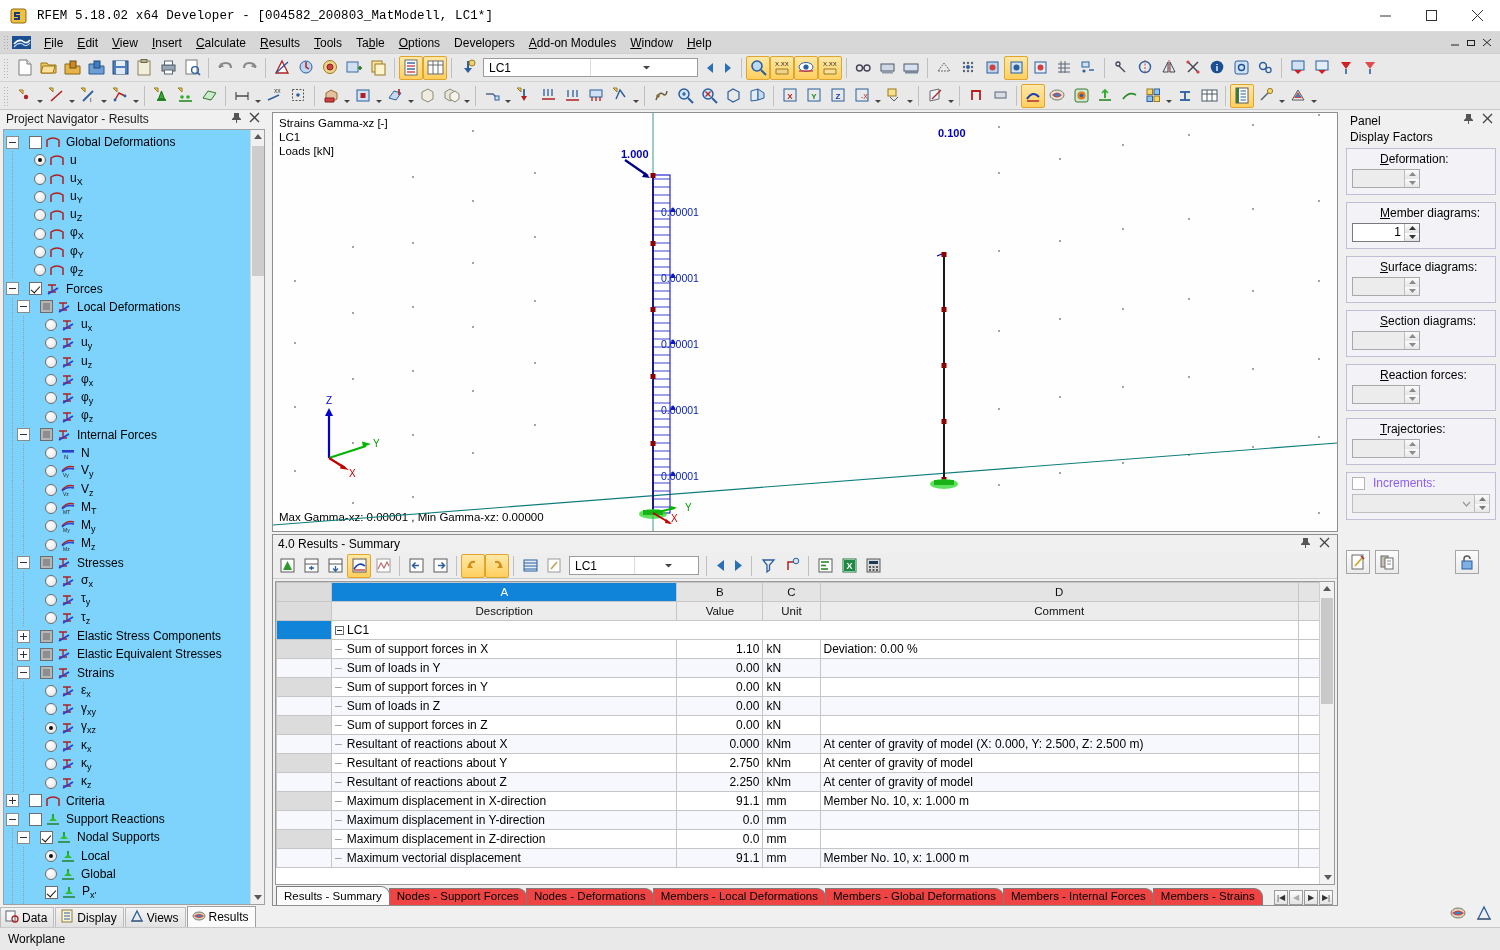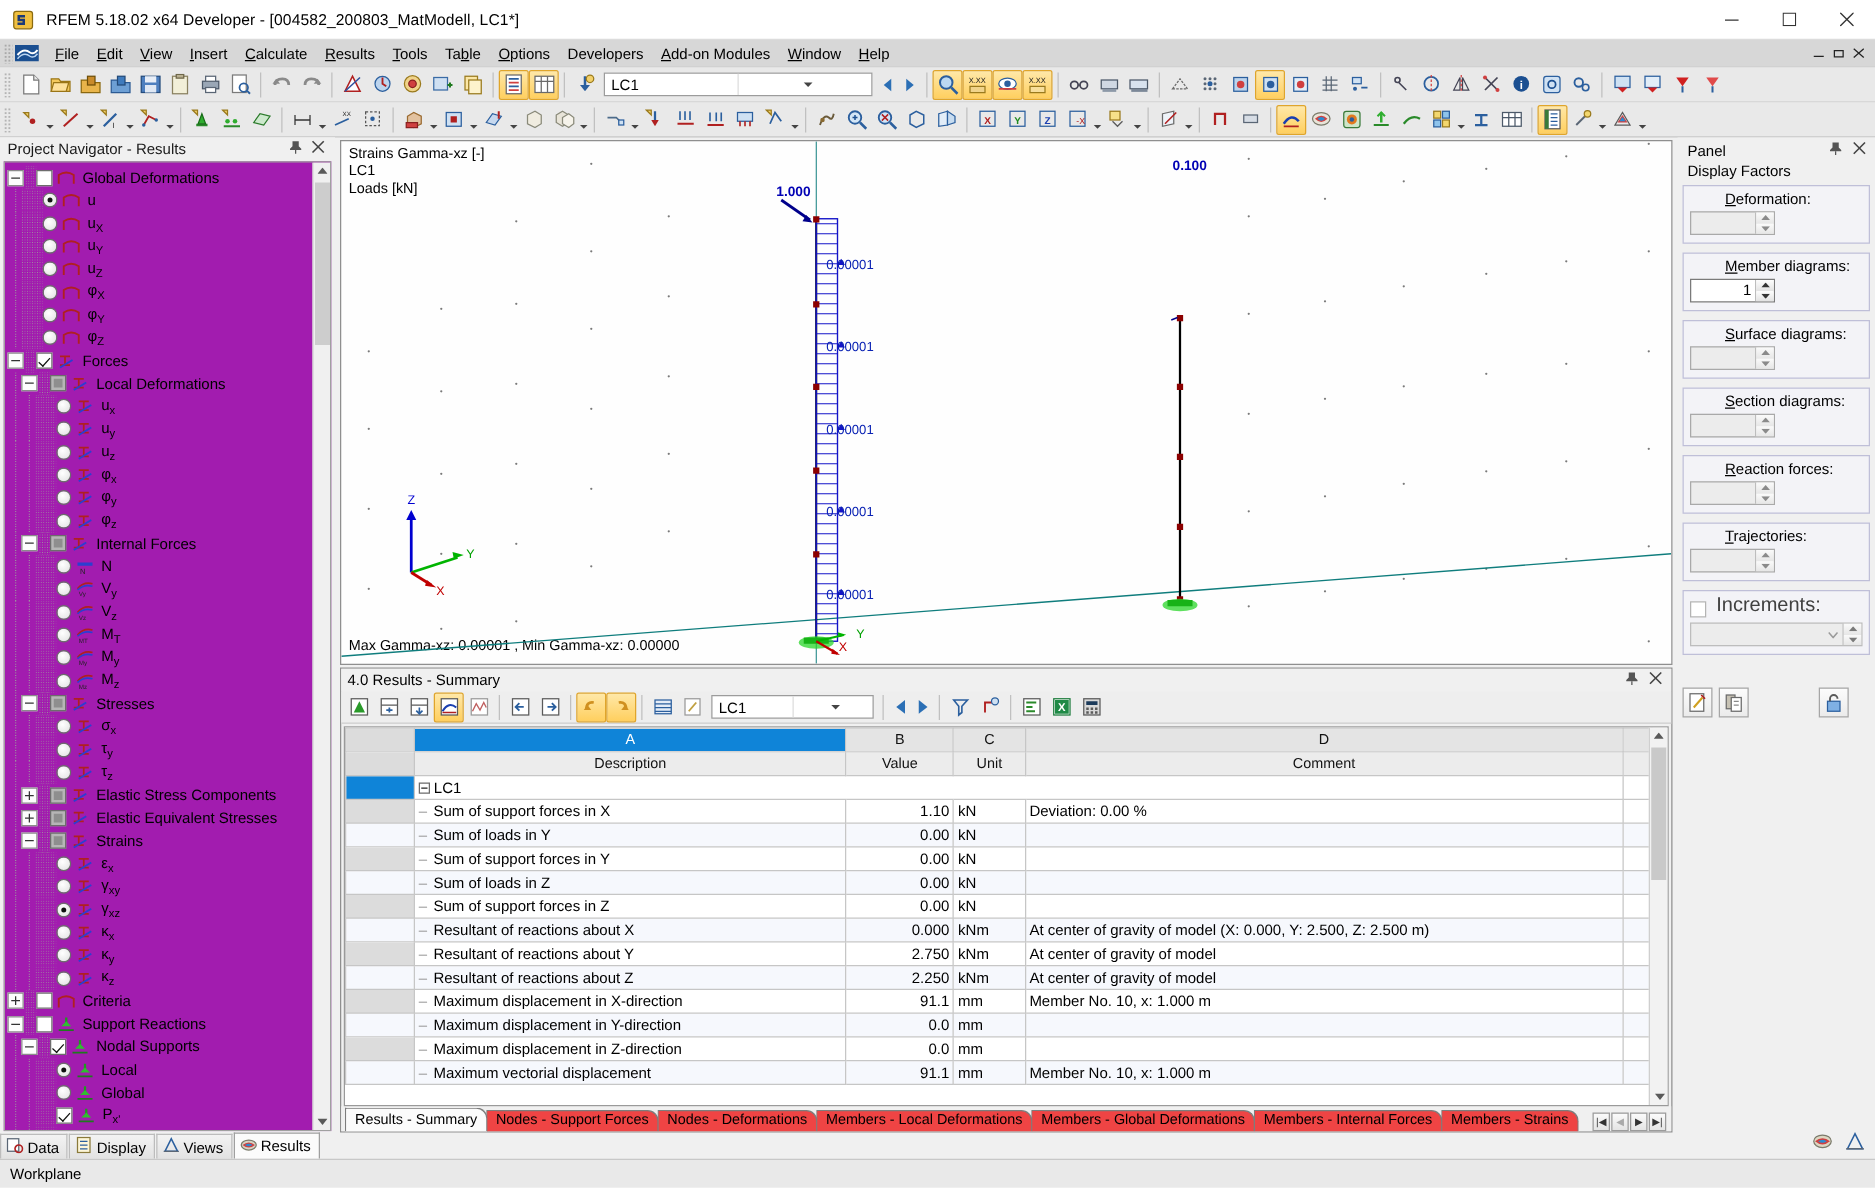--- a/index.html
+++ b/index.html
@@ -14,21 +14,21 @@
   }
   #app { position: relative; width: 1500px; height: 950px; background: #f0f0f0; }
 
   
   .titlebar {
     position: absolute; left:0; top:0; width:1500px; height:32px;
     background:#ffffff; border-bottom:1px solid #dcdcdc;
     display:flex; align-items:center;
   }
   .title-icon { width:18px; height:18px; margin-left:10px; margin-right:9px; position:relative; flex:0 0 auto;}
-  .title-text { font-size:12.5px; color:#000; letter-spacing:0.1px; }
+  .title-text { font-size:12.5px; color:#000; letter-spacing:0.1px;font-family:Liberation Mono, monospace; }
   .winbtns { margin-left:auto; display:flex; height:32px; }
   .winbtn { width:46px; height:32px; display:flex; align-items:center; justify-content:center; }
   .winbtn svg { display:block; }
 
   
   .menubar {
     position:absolute; left:0; top:32px; width:1500px; height:22px;
     background:#d7d7d7; display:flex; align-items:center;
     border-bottom:1px solid #cfcfcf;
   }
@@ -72,21 +72,21 @@
   .ic svg { display:block; }
 
   
   .navigator {
     position:absolute; left:0; top:110px; width:268px; height:795px;
     background:#f0f0f0; display:flex; flex-direction:column;
   }
   .nav-head { height:18px; display:flex; align-items:center; padding:0 4px 0 6px;
               font-size:12px; color:#1b1b1b; background:#f0f0f0;}
   .nav-head .sp { margin-left:auto; display:flex; gap:7px; padding-right:4px;}
-  .nav-body { flex:1; margin:1px 3px 0 3px; background:#a21caf; border:1px solid #a0a0a0;
+  .nav-body { flex:1; margin:1px 3px 0 3px; background:#7dd3fc; border:1px solid #a0a0a0;
               position:relative; overflow:hidden; }
   .tree { padding:3px 0 0 0; font-size:12px; color:#000; }
   .trow { display:flex; align-items:center; height:18.3px; white-space:nowrap; padding-left:2px;}
   .expander { width:13px; height:13px; border:1px solid #8b8b8b; background:#fdfdfd; position:relative;
               flex:0 0 auto; margin-right:1px; }
   .expander:before { content:''; position:absolute; left:2px; top:5px; width:7px; height:1px; background:#333; }
   .expander.plus:after { content:''; position:absolute; left:5px; top:2px; width:1px; height:7px; background:#333; }
   .dots { width:9px; height:18px; flex:0 0 auto;
           background-image: radial-gradient(#9c9c9c 35%, transparent 36%);
           background-size:2px 2px; background-position:0 1px; opacity:.85;}
@@ -177,21 +177,21 @@
   .factor { border:1px solid #bfbfd8; background:#f3f3f7; margin-bottom:7px; padding:3px 5px 6px 5px; }
   .factor .lab { font-size:12px; margin-bottom:3px;margin-left:28px; }
   .factor .lab u { text-decoration:underline; }
   .spin { display:flex; width:68px; height:19px; border:1px solid #a9a9a9; background:#ececec; }
   .spin.enabled { background:#fff; border-color:#7a7a7a; width:68px; }
   .spin .val { flex:1; text-align:right; padding-right:3px; font-size:12px; line-height:17px; }
   .spinbtns { width:15px; border-left:1px solid #bdbdbd; display:flex; flex-direction:column; }
   .spinbtns div { flex:1; display:flex; align-items:center; justify-content:center;
                   background:linear-gradient(180deg,#fafafa,#e6e6e6); }
   .spin.enabled .spinbtns div { background:linear-gradient(180deg,#fdfdfd,#e2e2e2); }
-  .incr { display:flex; align-items:flex-end; gap:5px; font-size:16px; color:#404040; margin-bottom:4px;}
+  .incr { display:flex; align-items:center; gap:5px; font-size:12px; color:#8b5cf6; margin-bottom:4px;}
   .incr .cbox { border-color:#b4b4b4; }
   .combo-dis { display:flex; height:19px; border:1px solid #bdbdbd; background:#ececec; }
   .combo-dis .cv { flex:1; }
   .combo-dis .ca { width:16px; display:flex; align-items:center; justify-content:center; }
   .pnl-btns { position:absolute; left:4px; top:432px; width:150px; height:40px;
               display:flex; align-items:center; }
   .pbtn { width:24px; height:24px; border:1px solid #a6a6a6; background:linear-gradient(180deg,#fcfcfc,#ebebeb);
           display:flex; align-items:center; justify-content:center; margin-right:5px; }
 
   

